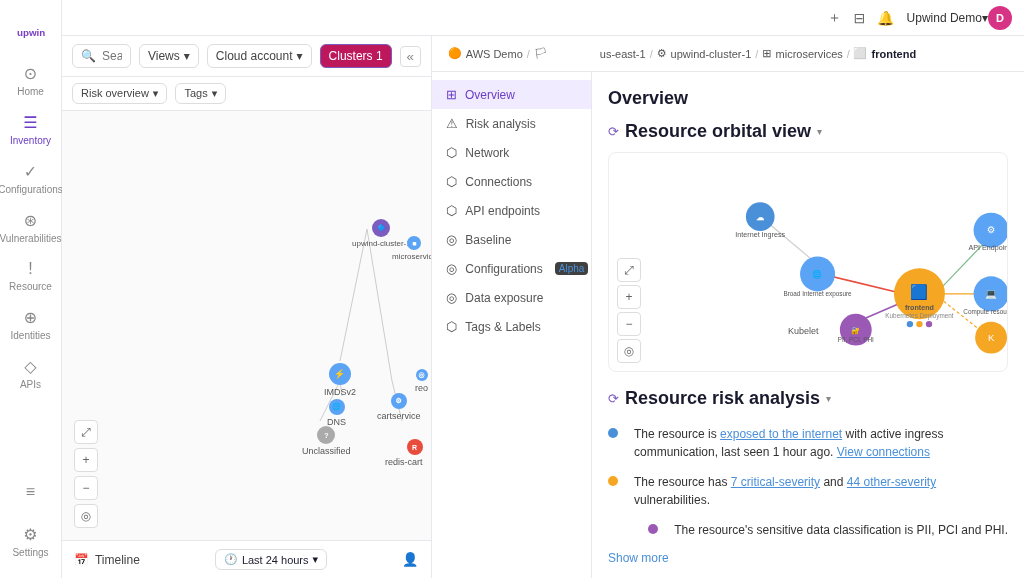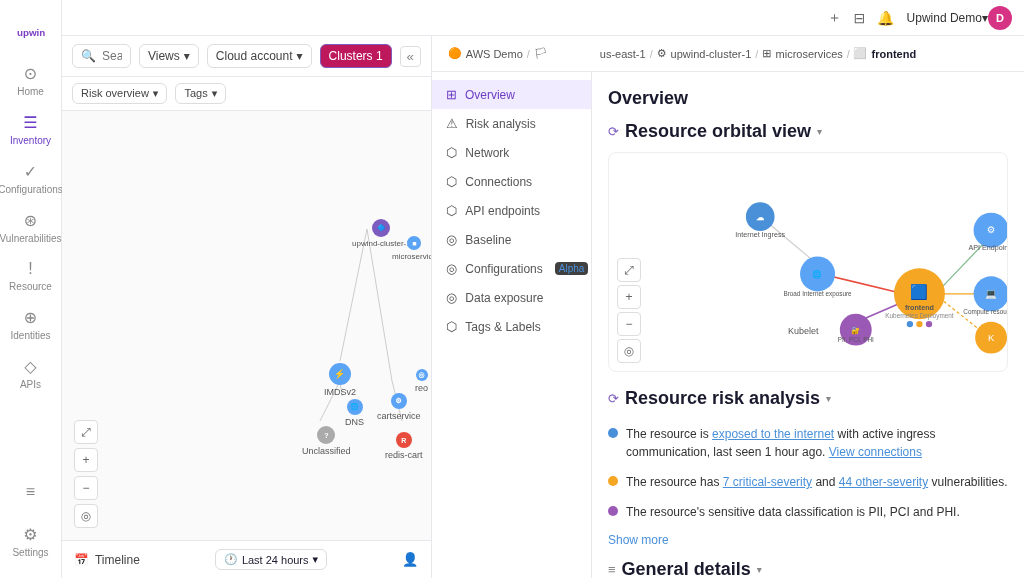--- a/index.html
+++ b/index.html
@@ -65,21 +65,21 @@
     
     .section-header { display: flex; align-items: center; gap: 6px; margin-bottom: 10px; cursor: pointer; }
     .section-header-title { font-size: 18px; font-weight: 600; color: #1a1a2e; display: flex; align-items: center; gap: 4px; }
     .chevron { font-size: 10px; color: #888; }
 
     .orbital-diagram { position: relative; height: 220px; background: #fff; border: 1px solid #eee; border-radius: 8px; margin-bottom: 16px; overflow: hidden; }
     .orbital-svg { width: 100%; height: 100%; }
 
     
     .risk-section { margin-bottom: 12px; }
-    .risk-item { display: flex; align-items: flex-start; gap: 8px; padding: 6px 0; font-size: 12px; color: #333; line-height: 1.5; }
+    .risk-item { display: flex; align-items: flex-start; gap: 16px; padding: 6px 0; font-size: 12px; color: #333; line-height: 1.5; justify-content: flex-end; }
     .risk-dot { width: 10px; height: 10px; border-radius: 50%; margin-top: 3px; flex-shrink: 0; }
     .risk-dot.blue { background: #4a90d9; }
     .risk-dot.orange { background: #f5a623; }
     .risk-dot.purple { background: #9b59b6; }
     .risk-link { color: #4a90d9; text-decoration: underline; cursor: pointer; }
     .show-more { color: #4a90d9; font-size: 12px; cursor: pointer; margin-top: 6px; }
 
     
     .general-section { margin-top: 8px; }
     .detail-row { display: flex; align-items: center; padding: 6px 0; border-bottom: 1px solid #f0f0f0; font-size: 12px; }
@@ -205,33 +205,33 @@
             <span class="node-label" style="font-size:8px;">upwind-cluster-1</span>
           </div>
           <div class="map-node" style="left:330px;top:125px;">
             <div class="node-circle" style="width:14px;height:14px;background:#5ba3f5;font-size:7px;">■</div>
             <span class="node-label" style="font-size:8px;">microservice</span>
           </div>
           <div class="map-node" style="left:262px;top:252px;">
             <div class="node-circle" style="width:22px;height:22px;background:#5ba3f5;">⚡</div>
             <span class="node-label">IMDSv2</span>
           </div>
-          <div class="map-node" style="left:283px;top:288px;">
+          <div class="map-node" style="left:265px;top:288px;">
             <div class="node-circle" style="width:16px;height:16px;background:#5ba3f5;font-size:7px;">🌐</div>
             <span class="node-label">DNS</span>
           </div>
           <div class="map-node" style="left:315px;top:282px;">
             <div class="node-circle" style="width:16px;height:16px;background:#5ba3f5;font-size:7px;">⚙</div>
             <span class="node-label">cartservice</span>
           </div>
           <div class="map-node" style="left:240px;top:315px;">
             <div class="node-circle" style="width:18px;height:18px;background:#aaa;font-size:7px;">?</div>
             <span class="node-label">Unclassified</span>
           </div>
-          <div class="map-node" style="left:323px;top:321px;">
+          <div class="map-node" style="left:323px;top:328px;align-items:flex-end;">
             <div class="node-circle" style="width:16px;height:16px;background:#e74c3c;font-size:7px;">R</div>
             <span class="node-label">redis-cart</span>
           </div>
           <div class="map-node" style="left:353px;top:258px;">
             <div class="node-circle" style="width:12px;height:12px;background:#5ba3f5;font-size:7px;">◎</div>
             <span class="node-label">reo</span>
           </div>
 
           <div class="controls-overlay">
             <button class="ctrl-btn">⤢</button>

